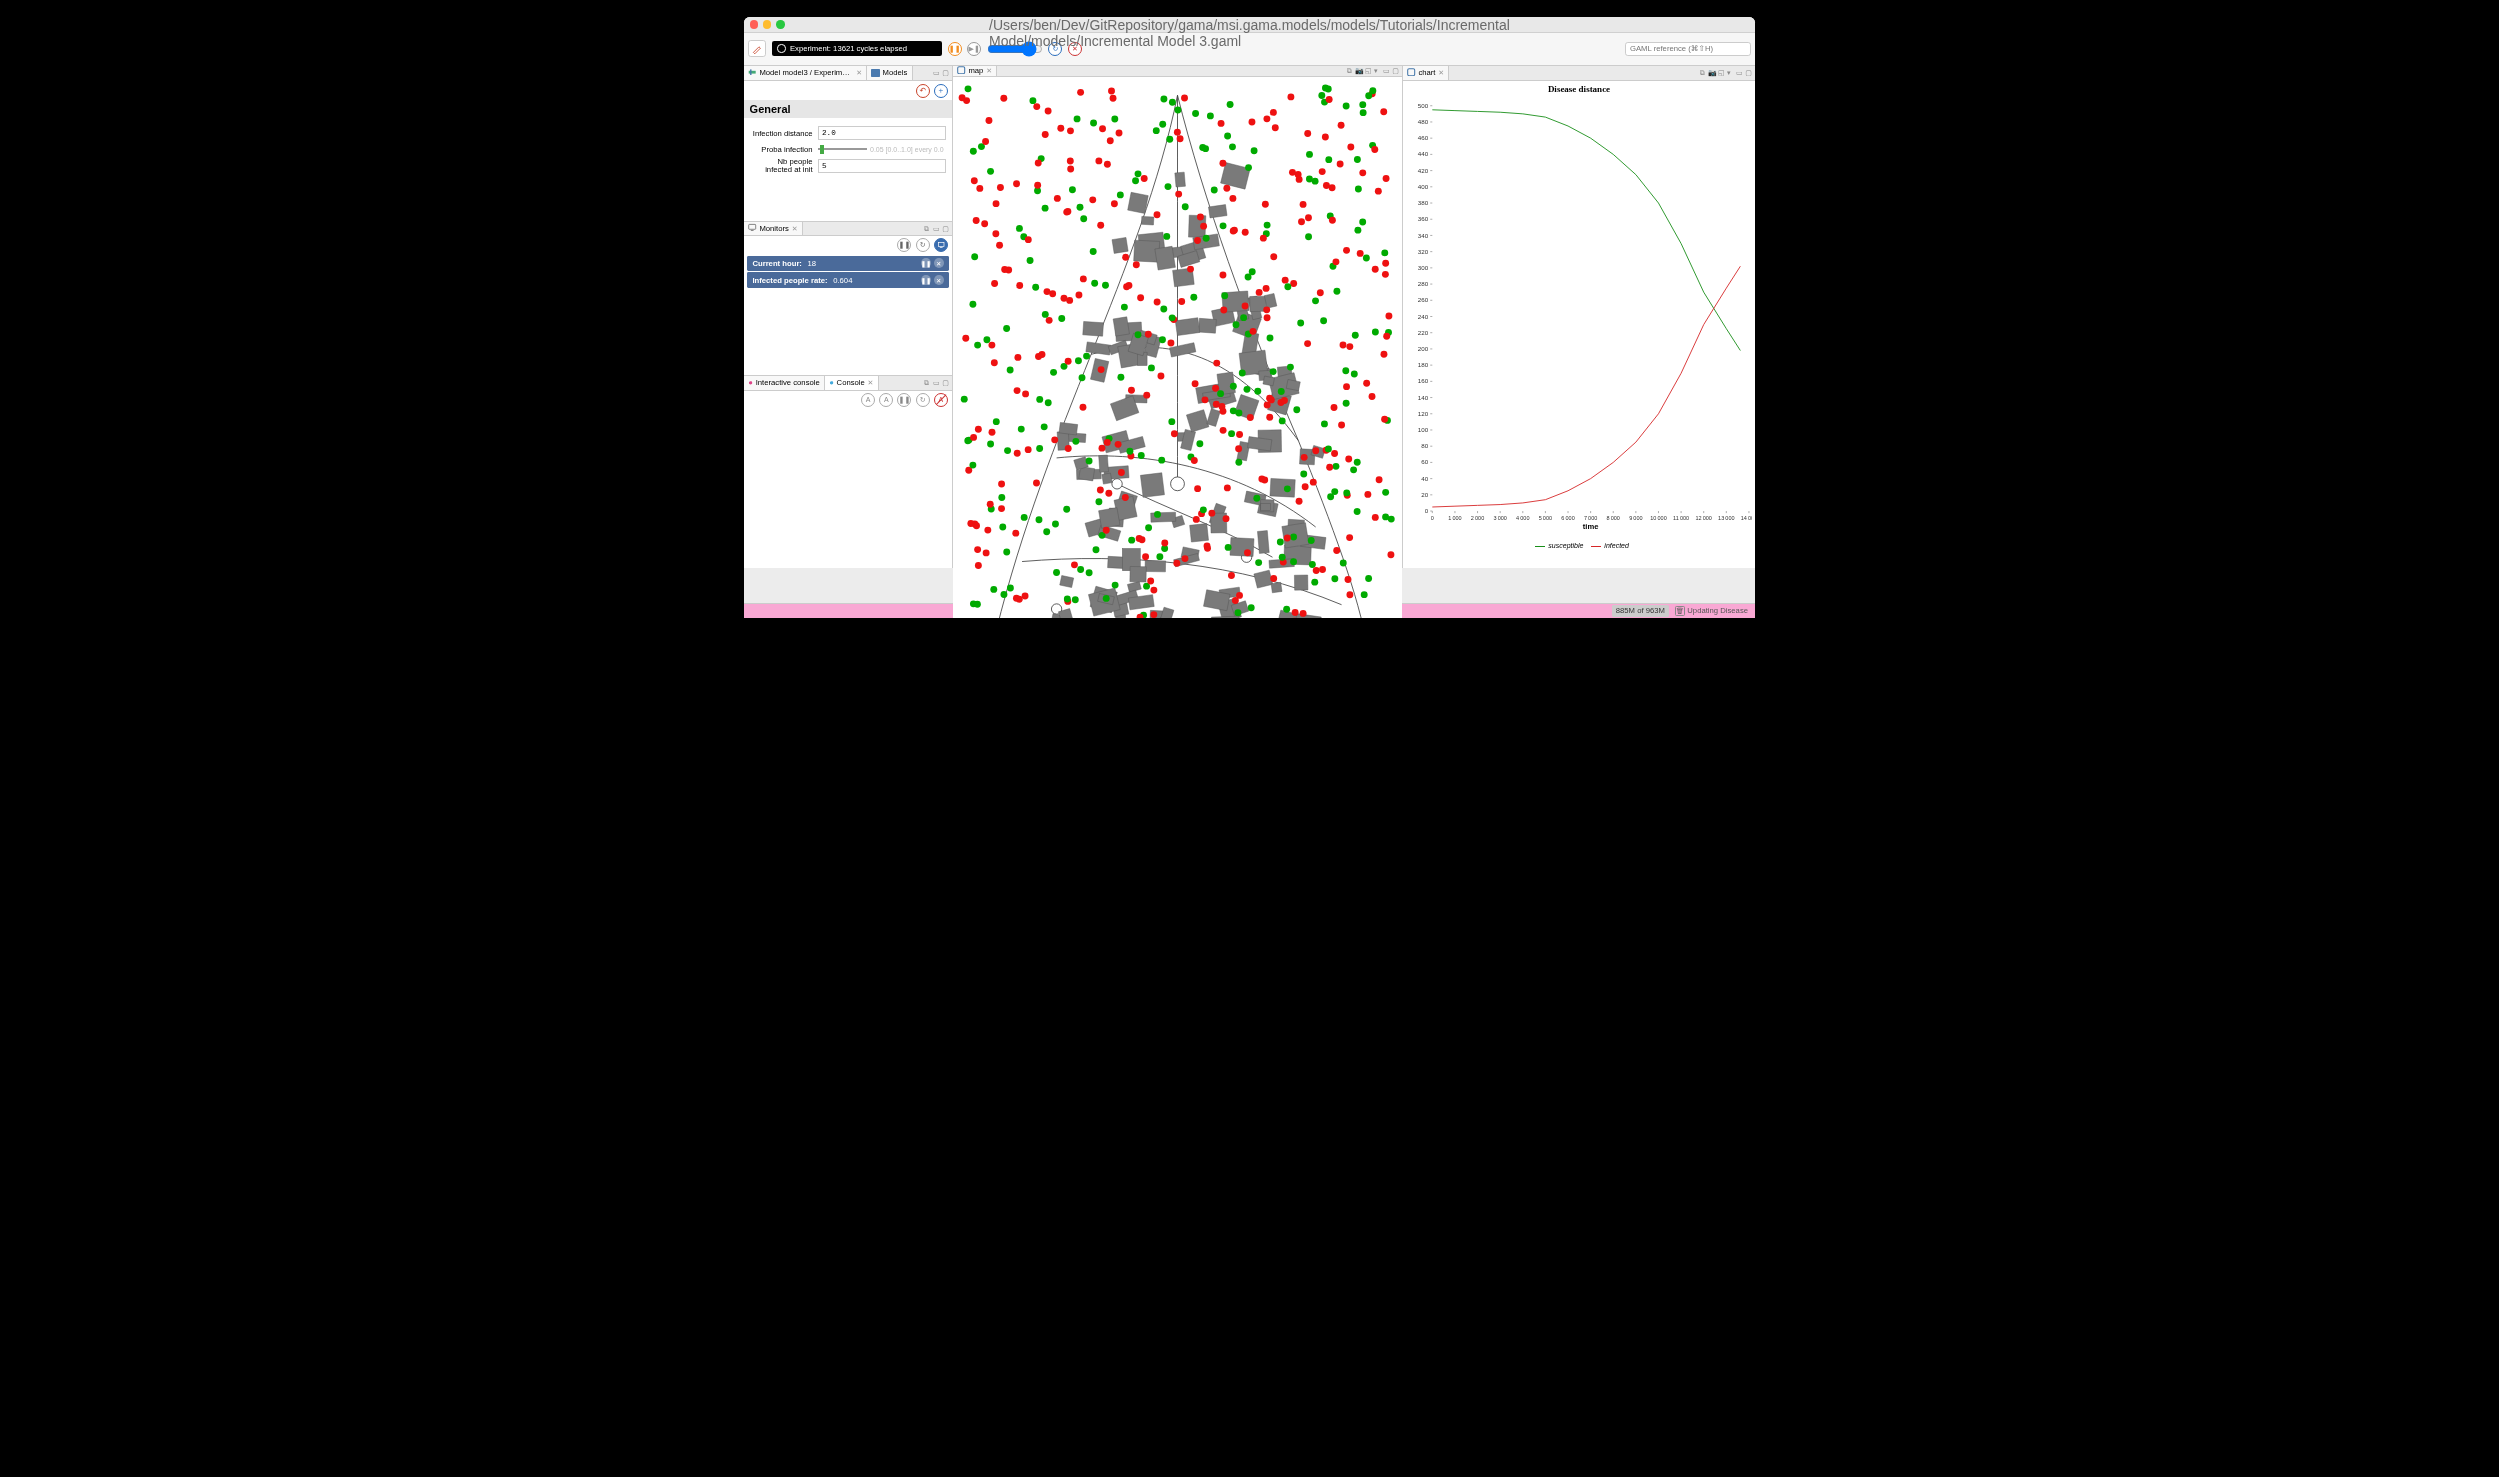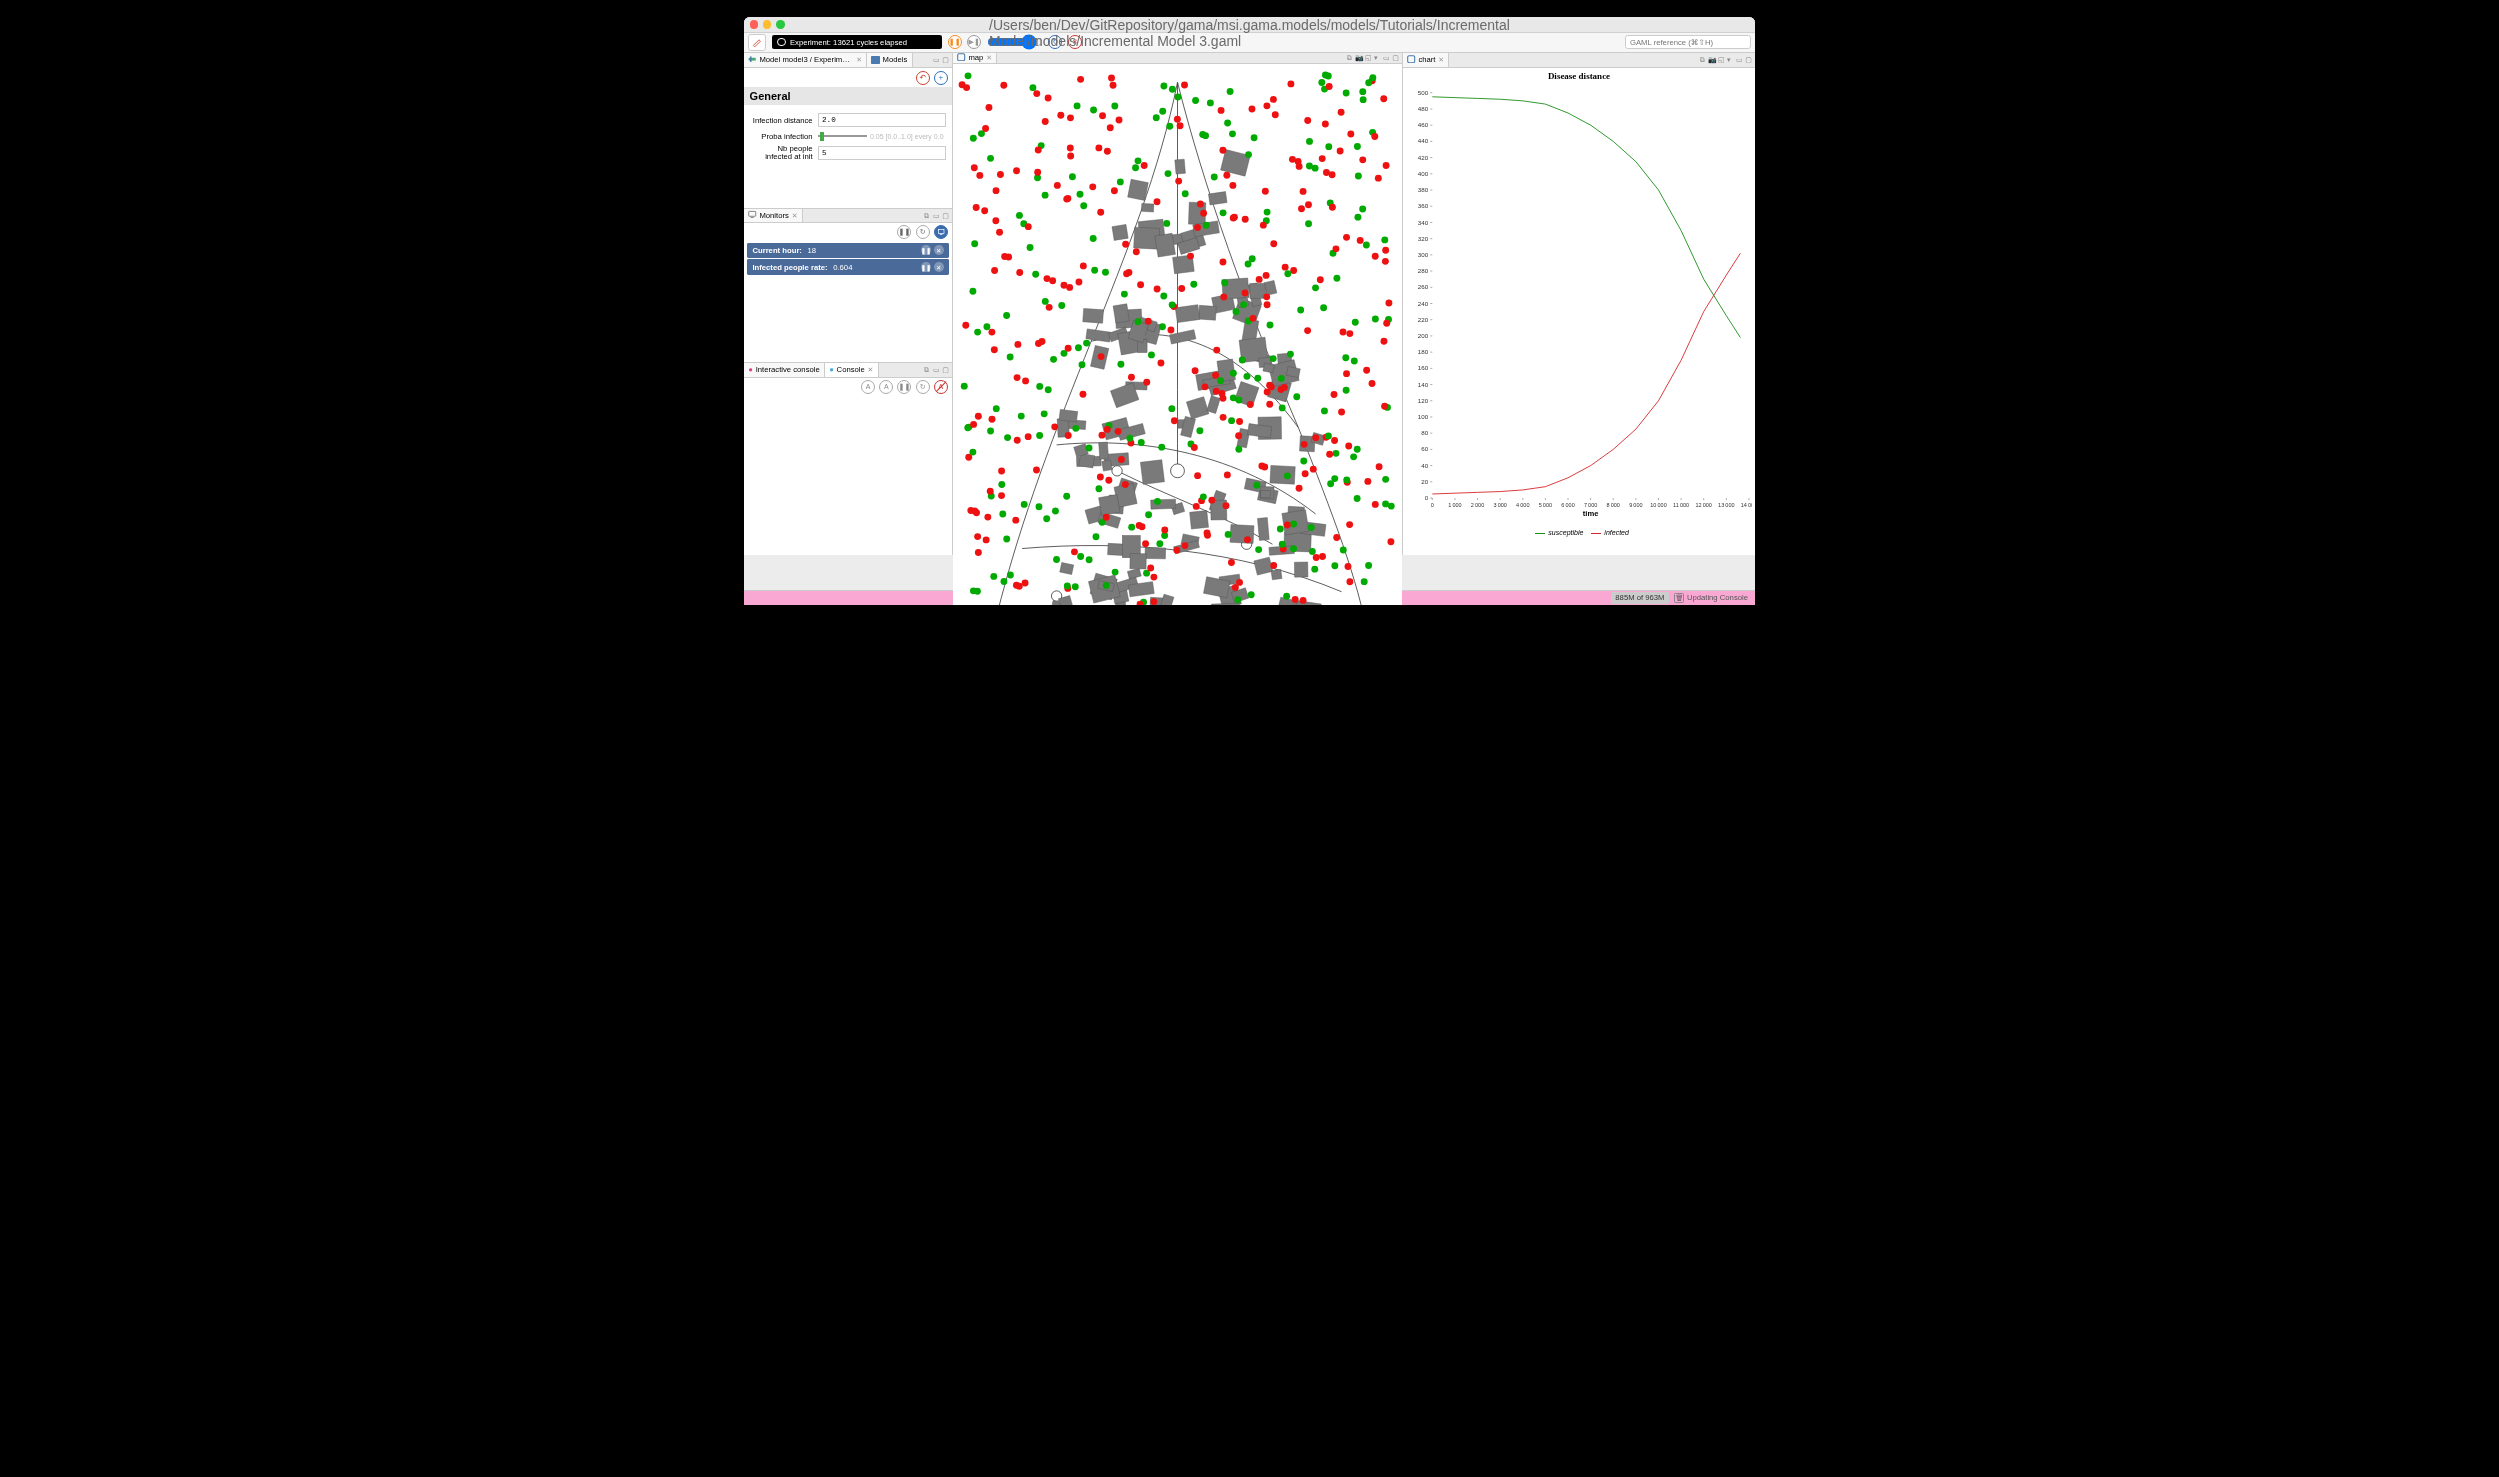--- a/index.html
+++ b/index.html
@@ -4,21 +4,21 @@
 <style>
   * { box-sizing: border-box; margin: 0; padding: 0; font-family: -apple-system, "Helvetica Neue", Arial, sans-serif; }
   body { background: #000; display: flex; align-items: flex-start; justify-content: center; }
   .window { width: 1011px; background: #ececec; border-radius: 5.6px 5.6px 0 0; overflow: hidden; box-shadow: 0 7px 28px rgba(0,0,0,.5); margin: 17.4px auto; }
   .titlebar { height: 15.3px; background: #e8e8e8; border-bottom: 0.7px solid #d0d0d0; display: flex; align-items: center; padding: 0 5.6px; position: relative; }
   .traffic { display: flex; gap: 4.9px; }
   .tl { width: 8.4px; height: 8.4px; border-radius: 50%; }
   .tred { background: #ff5f57; } .tyel { background: #febc2e; } .tgrn { background: #28c840; }
   .title { position: absolute; left: 50%; transform: translateX(-50%); font-size: 14px; color: #6a6a6a; }
 
-  .toolbar { height: 20px; background: #f6f6f6; border-bottom: 0.7px solid #ccc; display: flex; align-items: center; padding: 0 4.2px; gap: 5.6px; }
+  .toolbar { height: 33px; background: #f6f6f6; border-bottom: 0.7px solid #ccc; display: flex; align-items: center; padding: 0 4.2px; gap: 5.6px; }
   .tb-btn { width: 18px; height: 16.7px; border: 0.7px solid #ccc; border-radius: 2.8px; background: #fff; display: flex; align-items: center; justify-content: center; font-size: 9px; color: #555; }
   .exp-pill { background: #000; color: #fff; font-size: 7.7px; padding: 2.8px 35px 2.8px 5.6px; border-radius: 2.1px; display: flex; align-items: center; gap: 4.2px; }
   .circ-btn { width: 14px; height: 14px; border-radius: 50%; border: 1.4px solid #f28c1e; display: flex; align-items: center; justify-content: center; font-size: 7px; color: #f28c1e; background: #fff; }
   .circ-btn.grey { border-color: #999; color: #999; }
   .circ-btn.red { border-color: #c33; color: #c33; }
   .tb-slider { width: 56px; }
   .search { margin-left: auto; width: 126px; height: 14px; border: 0.7px solid #ccc; border-radius: 2.8px; font-size: 7.7px; padding: 0 4.2px; color: #bbb; background: #fff; }
 
   .workspace { display: flex; height: 502px; }
   .leftcol { width: 209px; display: flex; flex-direction: column; border-right: 0.7px solid #ccc; background: #f6f6f6; }
@@ -1021,17 +1021,17 @@
           <span>infected</span>
         </div>
       </div>
     </div>
 
   </div>
 
   <div class="statusbar">
     <span class="mem">885M of 963M</span>
     <span class="stat-ico">🗑</span>
-    <span>Updating Console</span>
+    <span>Updating Disease</span>
   </div>
 
 </div>
 
 
 </body></html>

